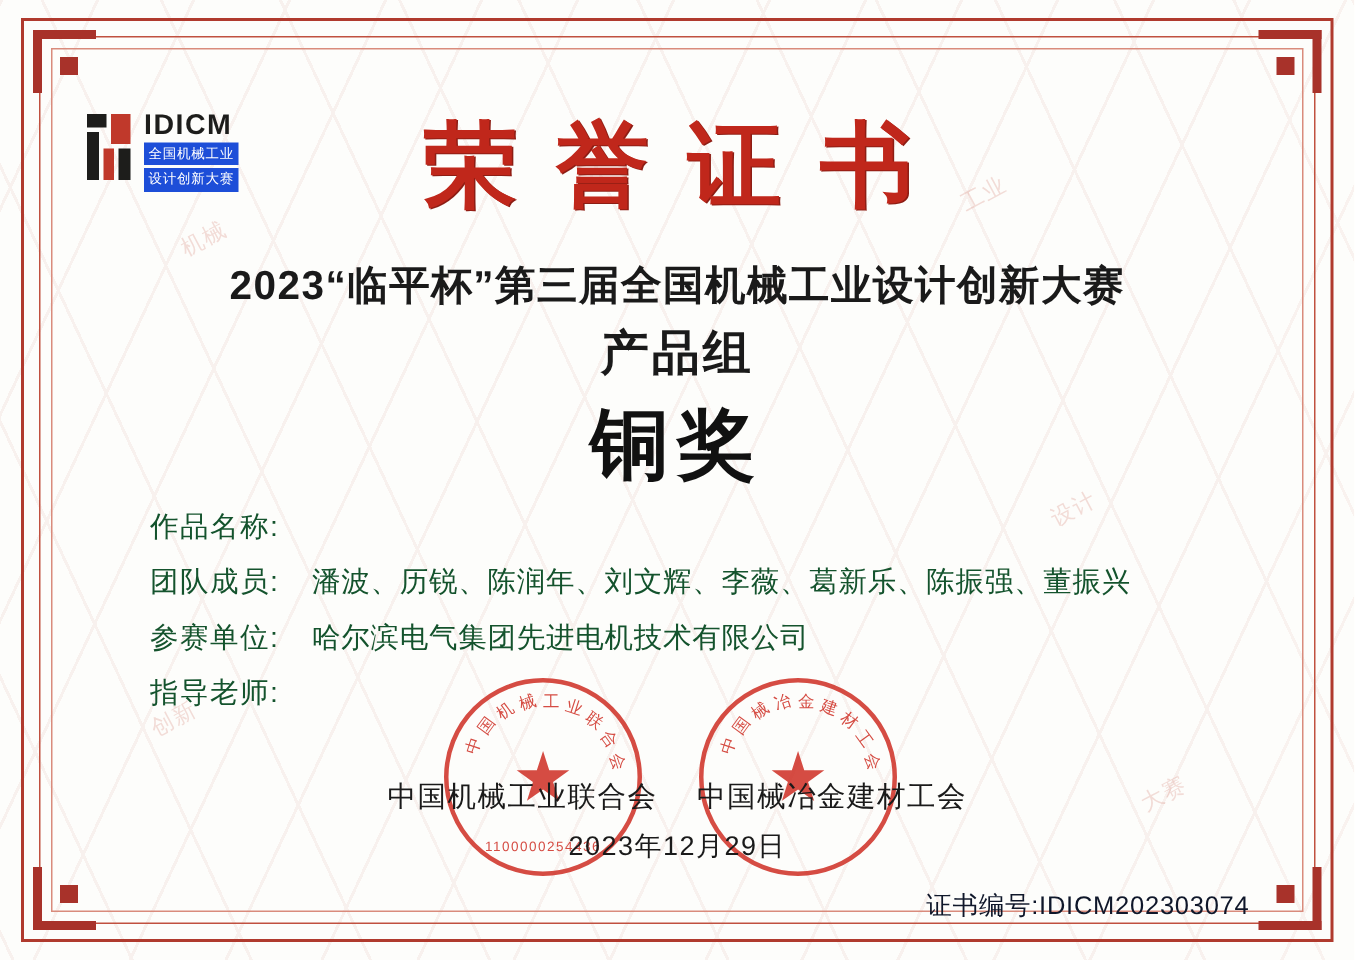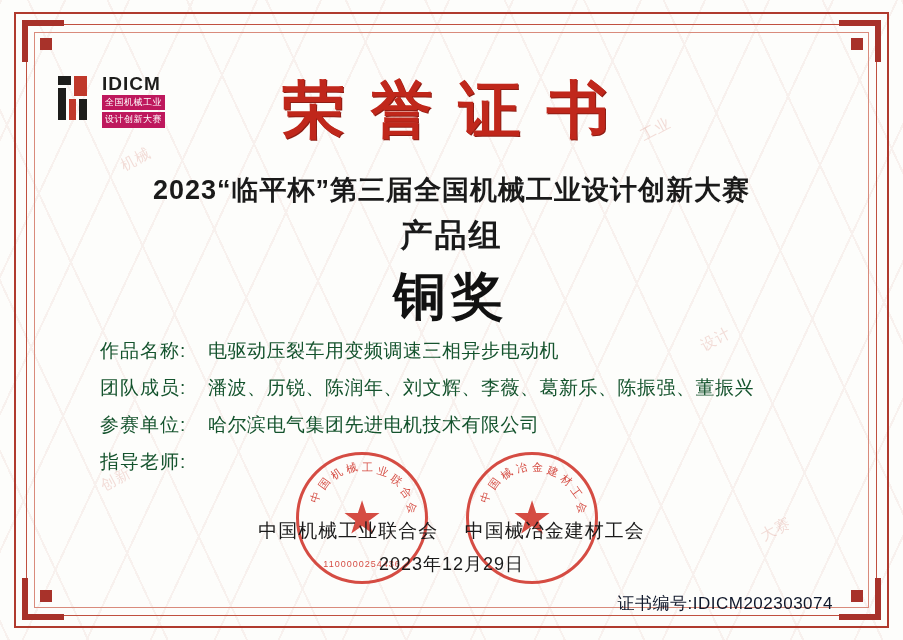--- a/index.html
+++ b/index.html
@@ -80,21 +80,21 @@
     pointer-events: none;
   }
 
   
   .logo {
     position: absolute;
     left: 56px;
     top: 74px;
     display: flex;
     align-items: flex-start;
-    gap: 12px;
+    gap: 6px;
   }
   .logo-mark {
     width: 34px;
     height: 48px;
     position: relative;
   }
   .logo-text {
     display: flex;
     flex-direction: column;
     gap: 2px;
@@ -105,21 +105,21 @@
     font-size: 19px;
     letter-spacing: 1px;
     color: #1d1d1b;
     line-height: 1;
   }
   .logo-sub {
     font-family: "Liberation Sans", sans-serif;
     font-size: 9px;
     line-height: 1.25;
     color: #ffffff;
-    background: #be185d;
+    background: #1d4ed8;
     padding: 2px 3px;
     letter-spacing: 0.5px;
   }
 
   
   .title {
     position: absolute;
     left: 0; right: 12px;
     top: 68px;
     text-align: center;
@@ -309,21 +309,20 @@
   </div>
 
   <div class="title">荣誉证书</div>
   <div class="subtitle">2023“临平杯”第三届全国机械工业设计创新大赛</div>
   <div class="subtitle2">产品组</div>
   <div class="award">铜奖</div>
 
   <div class="fields">
     <div class="field-row">
       <div class="field-label">作品名称:</div>
-      <div class="field-value">电驱动压裂车用变频调速三相异步电动机</div>
     </div>
     <div class="field-row">
       <div class="field-label">团队成员:</div>
       <div class="field-value">潘波、历锐、陈润年、刘文辉、李薇、葛新乐、陈振强、董振兴</div>
     </div>
     <div class="field-row">
       <div class="field-label">参赛单位:</div>
       <div class="field-value">哈尔滨电气集团先进电机技术有限公司</div>
     </div>
     <div class="field-row">

